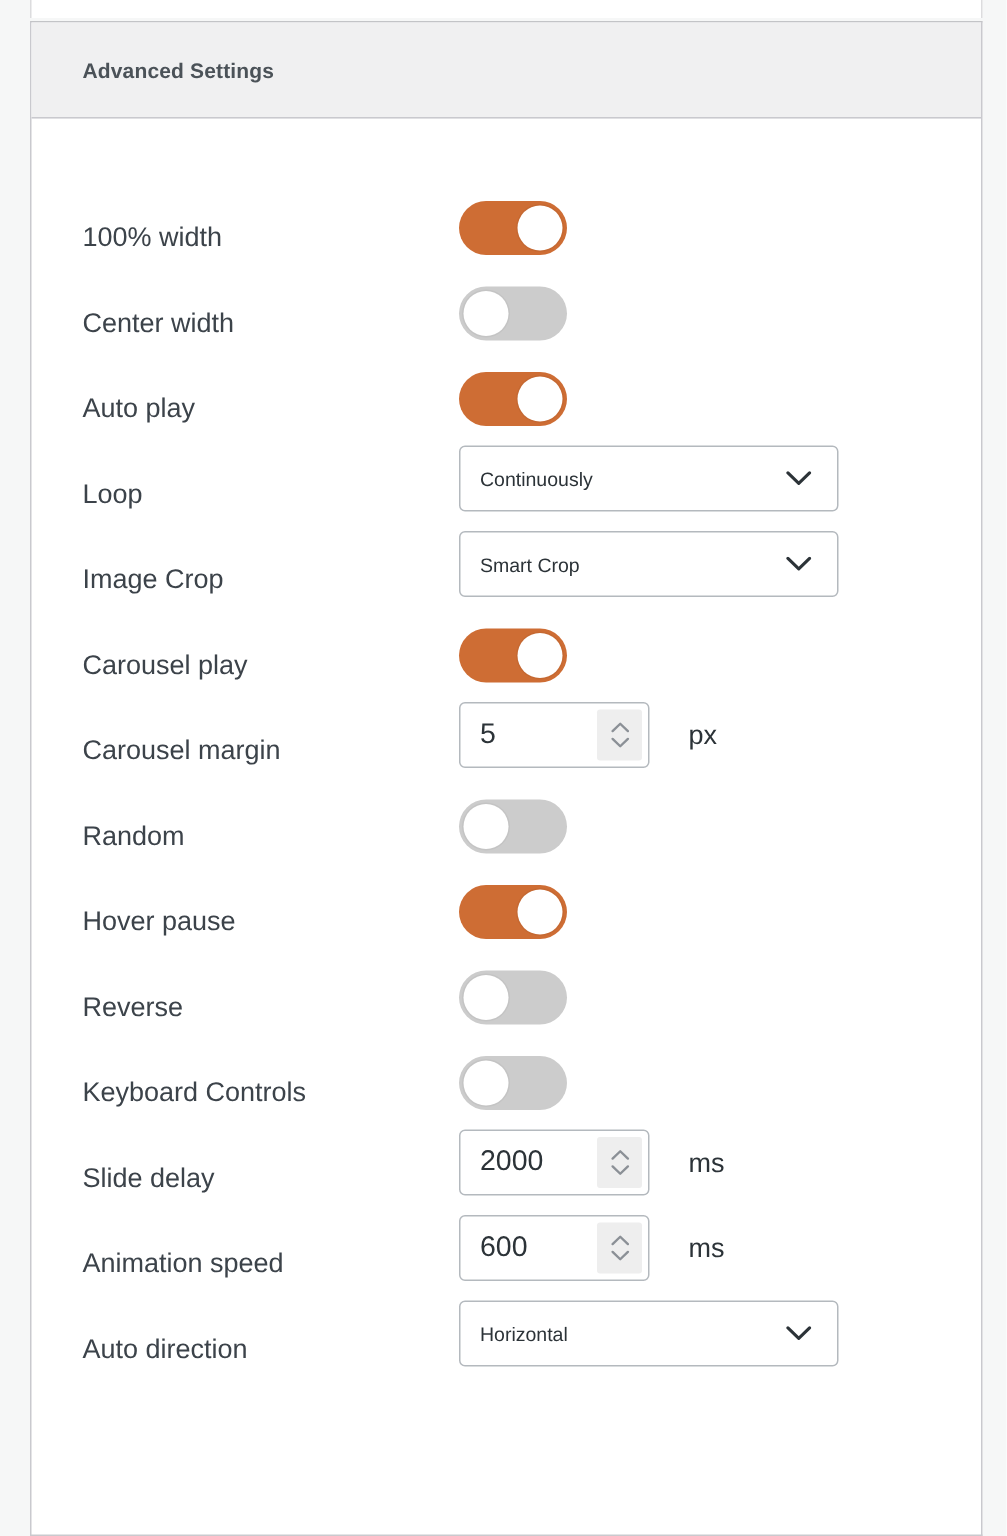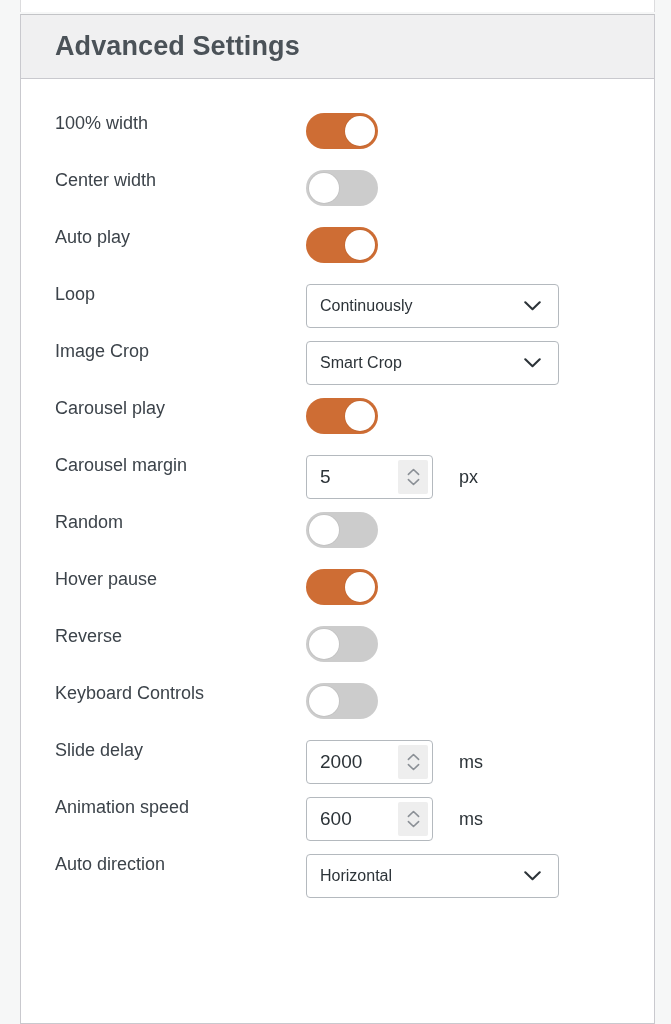--- a/index.html
+++ b/index.html
@@ -42,33 +42,33 @@
   #panel-header {
     height: 64px;
     background: #f0f0f1;
     border-bottom: 1px solid #c9c9ce;
     display: flex;
     align-items: center;
     padding-left: 34px;
     box-sizing: border-box;
   }
   #panel-header .title {
-    font-size: 27px;
+    font-size: 14px;
     font-weight: bold;
     color: #4b5258;
     letter-spacing: 0.1px;
   }
 
   #panel-body {
     padding: 34px 0 0 0;
   }
 
   .row {
     display: flex;
-    align-items: flex-start;
+    align-items: flex-end;
     height: 57px;
     padding-left: 34px;
     box-sizing: border-box;
   }
   .row .label {
     width: 251px;
     flex: 0 0 251px;
     font-size: 18px;
     color: #3c434a;
     line-height: 1.2;
@@ -114,21 +114,21 @@
     border: 1px solid #b4b9be;
     border-radius: 4px;
     background: #ffffff;
     box-sizing: border-box;
     display: flex;
     align-items: center;
     cursor: pointer;
   }
   .select .sel-value {
     padding-left: 13px;
-    font-size: 16px;
+    font-size: 13px;
     color: #2c3338;
   }
   .select .chev {
     position: absolute;
     right: 17px;
     top: 50%;
     transform: translateY(-50%);
     width: 17px;
     height: 10px;
   }

